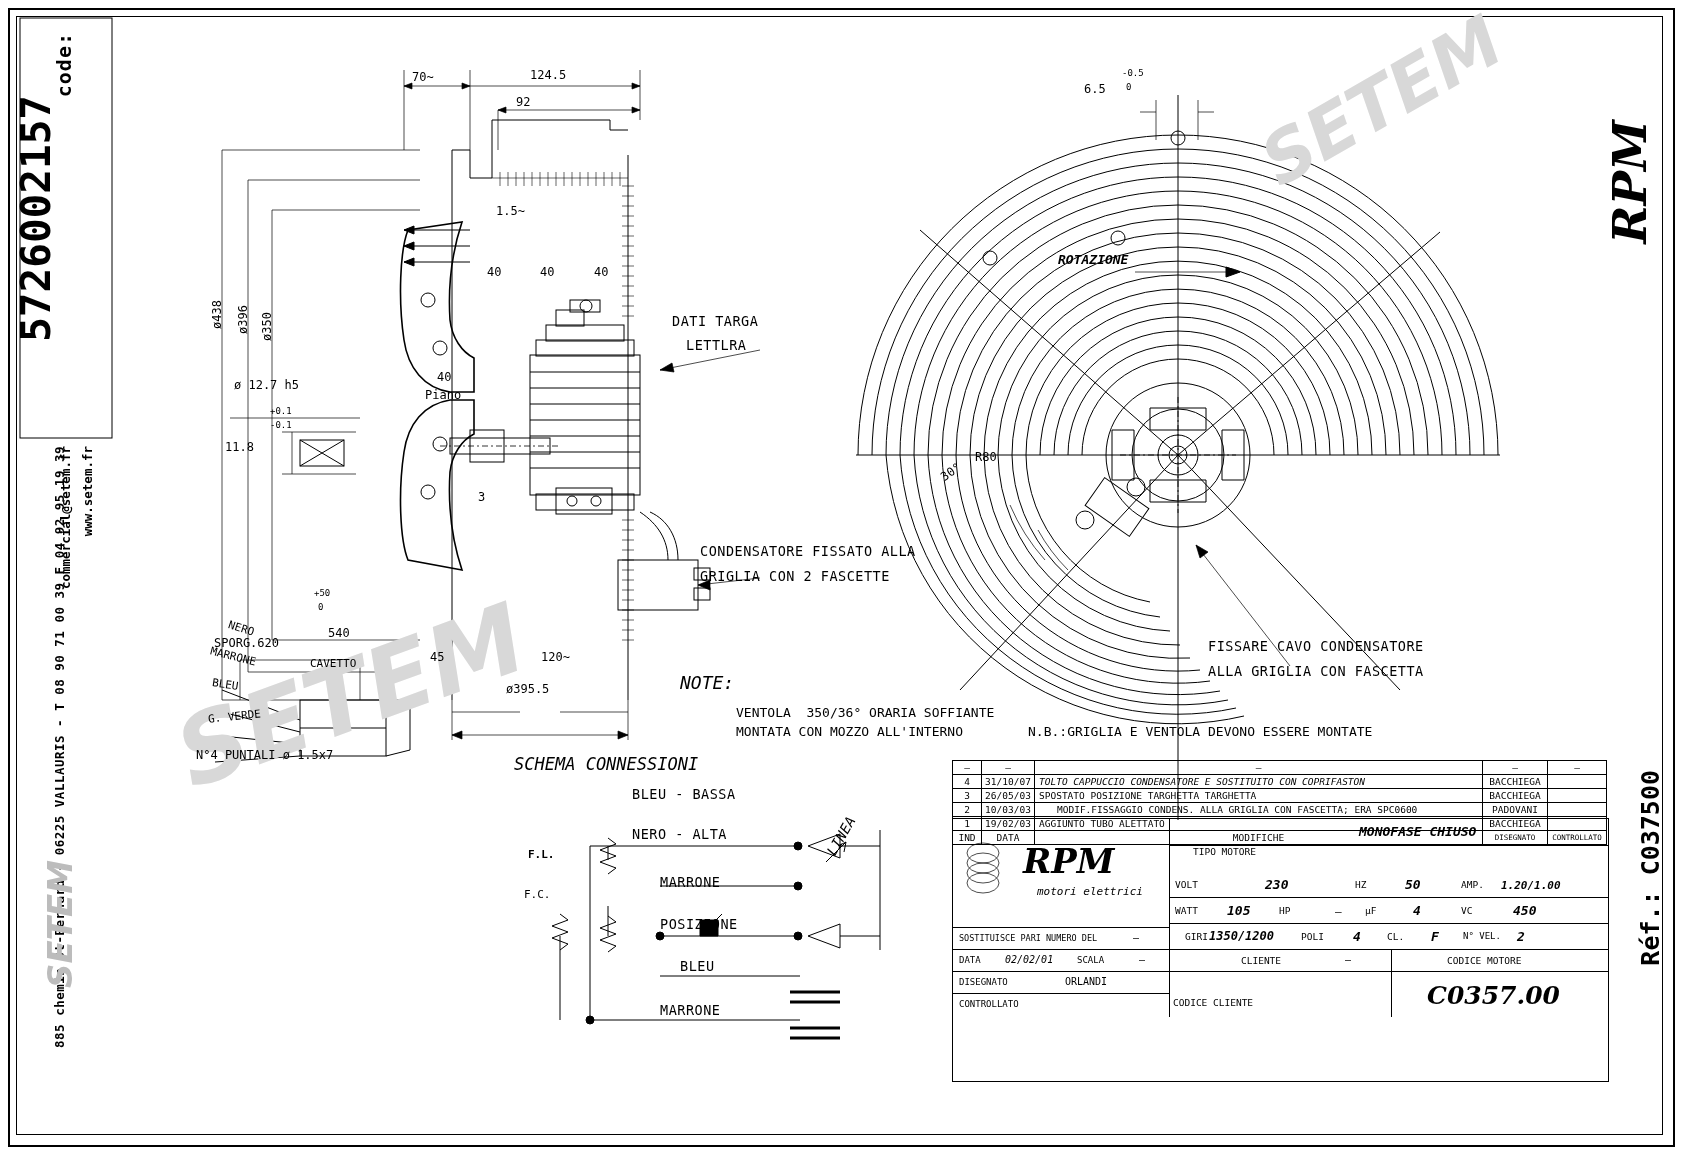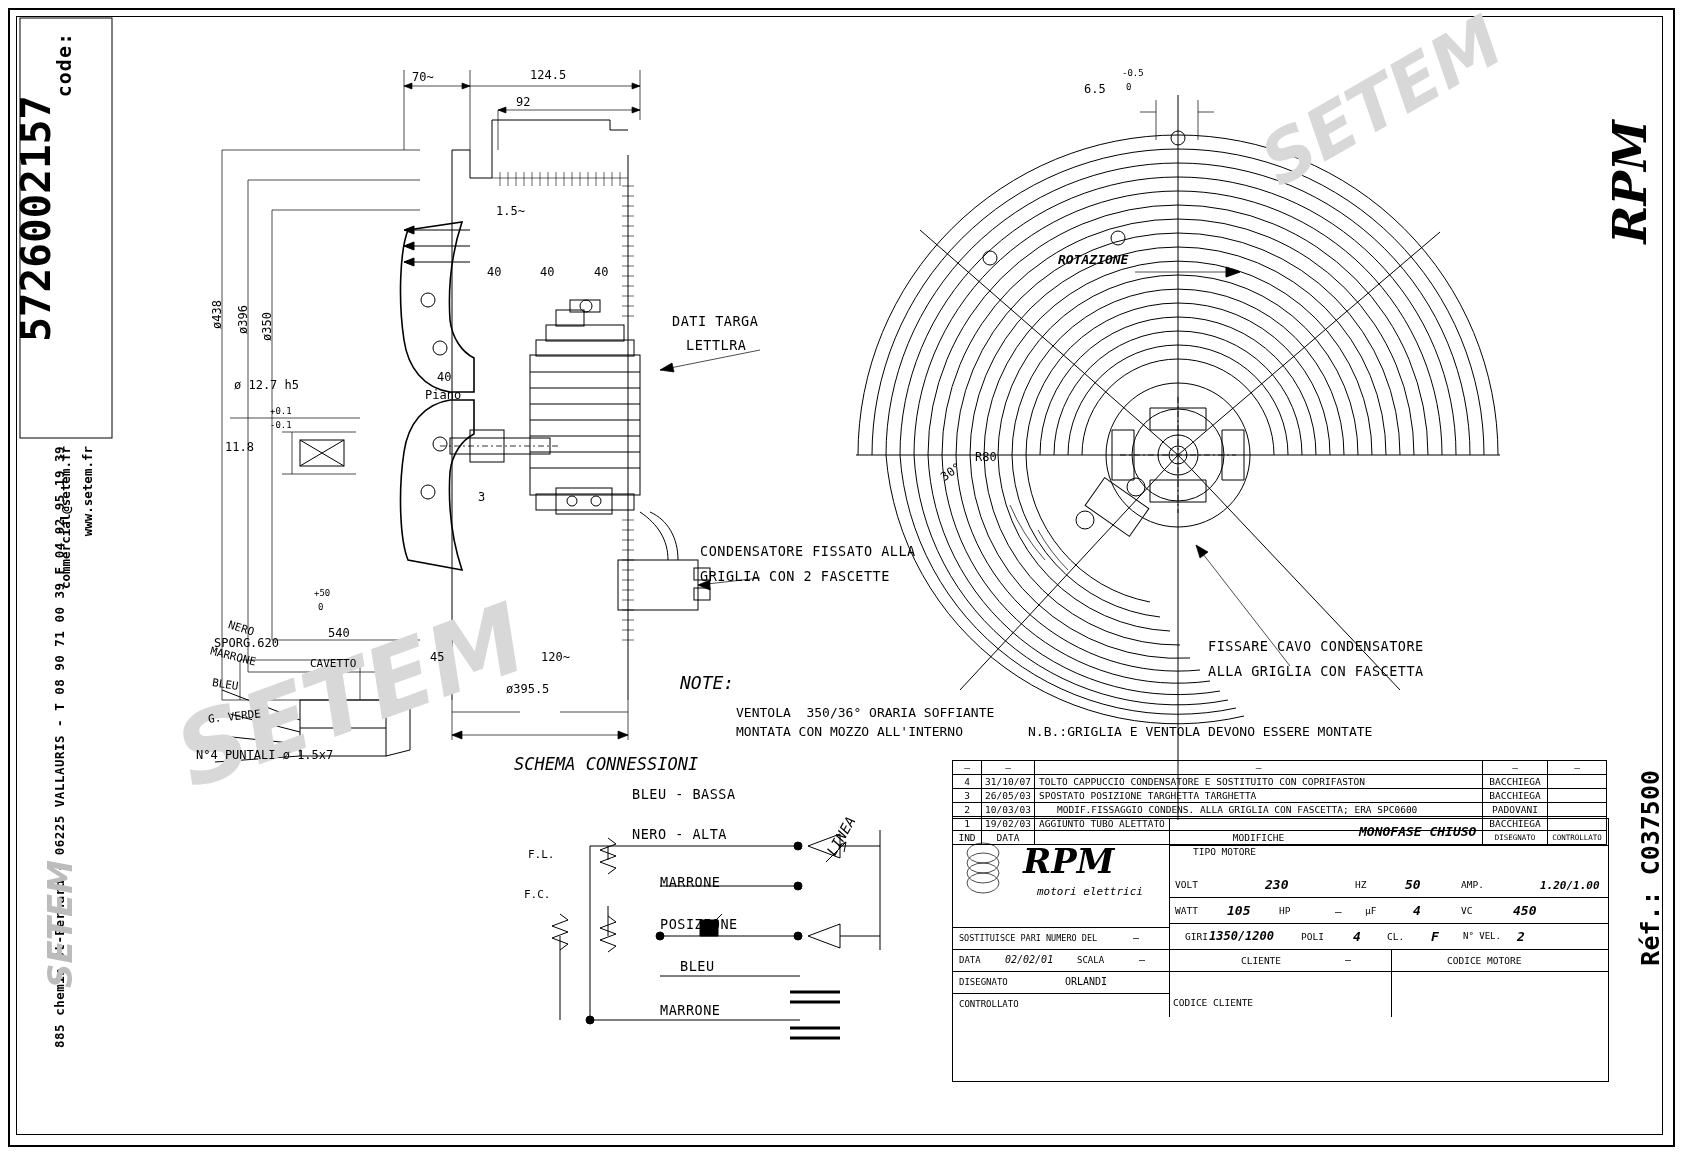--- a/index.html
+++ b/index.html
@@ -418,37 +418,37 @@
   <div class="t note" style="left:1028px;top:724px;">N.B.:GRIGLIA E VENTOLA DEVONO ESSERE MONTATE</div>
 
   <div class="t" style="left:514px;top:754px;font-size:17px;font-style:italic;">SCHEMA CONNESSIONI</div>
   <div class="t lbl" style="left:632px;top:786px;">BLEU - BASSA</div>
   <div class="t lbl" style="left:632px;top:826px;">NERO - ALTA</div>
   <div class="t lbl" style="left:660px;top:874px;">MARRONE</div>
   <div class="t lbl" style="left:660px;top:916px;">POSIZIONE</div>
   <div class="t lbl" style="left:680px;top:958px;">BLEU</div>
   <div class="t lbl" style="left:660px;top:1002px;">MARRONE</div>
   <div class="t" style="left:820px;top:828px;font-size:14px;font-style:italic;transform:rotate(-60deg);">LINEA</div>
-  <div class="t" style="left:528px;top:848px;font-size:11px;">F.L.</div>
+  <div class="t" style="left:528px;top:848px;font-size:11px;font-weight:bold;">F.L.</div>
   <div class="t" style="left:524px;top:888px;font-size:11px;">F.C.</div>
 
   <div style="position:absolute;left:952px;top:760px;width:655px;height:58px;">
     <table style="border-collapse:collapse;width:100%;font-size:9.5px;">
       <tbody>
           <tr>
         <td style="border:1px solid #000;width:26px;text-align:center;">–</td>
         <td style="border:1px solid #000;width:50px;text-align:center;">–</td>
         <td style="border:1px solid #000;text-align:center;">–</td>
         <td style="border:1px solid #000;width:62px;text-align:center;">–</td>
         <td style="border:1px solid #000;width:56px;text-align:center;">–</td>
       </tr>
       <tr>
         <td style="border:1px solid #000;text-align:center;">4</td>
         <td style="border:1px solid #000;text-align:center;">31/10/07</td>
-        <td style="border:1px solid #000;padding-left:4px;">TOLTO CAPPUCCIO CONDENSATORE E SOSTITUITO CON COPRIFASTON</td>
+        <td style="border:1px solid #000;padding-left:4px;font-style:italic;">TOLTO CAPPUCCIO CONDENSATORE E SOSTITUITO CON COPRIFASTON</td>
         <td style="border:1px solid #000;text-align:center;">BACCHIEGA</td>
         <td style="border:1px solid #000;"></td>
       </tr>
       <tr>
         <td style="border:1px solid #000;text-align:center;">3</td>
         <td style="border:1px solid #000;text-align:center;">26/05/03</td>
         <td style="border:1px solid #000;padding-left:4px;">SPOSTATO POSIZIONE TARGHETTA TARGHETTA</td>
         <td style="border:1px solid #000;text-align:center;">BACCHIEGA</td>
         <td style="border:1px solid #000;"></td>
       </tr>
@@ -497,21 +497,21 @@
       <span class="t mid" style="left:190px;top:5px;">MONOFASE CHIUSO</span>
     </div>
 
 
     <div style="position:absolute;left:216px;top:52px;width:439px;height:26px;border-bottom:1px solid #000;">
       <span class="t" style="left:6px;top:8px;font-size:9.5px;">VOLT</span>
       <span class="t" style="left:96px;top:6px;font-size:13px;font-style:italic;font-weight:bold;">230</span>
       <span class="t" style="left:186px;top:8px;font-size:9.5px;">HZ</span>
       <span class="t" style="left:236px;top:6px;font-size:13px;font-style:italic;font-weight:bold;">50</span>
       <span class="t" style="left:292px;top:8px;font-size:9.5px;">AMP.</span>
-      <span class="t" style="left:332px;top:8px;font-size:11px;font-style:italic;font-weight:bold;margin-left:39px;">1.20/1.00</span>
+      <span class="t" style="left:332px;top:8px;font-size:11px;font-style:italic;font-weight:bold;">1.20/1.00</span>
     </div>
 
     <div style="position:absolute;left:216px;top:78px;width:439px;height:26px;border-bottom:1px solid #000;">
       <span class="t" style="left:6px;top:8px;font-size:9.5px;">WATT</span>
       <span class="t" style="left:58px;top:6px;font-size:13px;font-style:italic;font-weight:bold;">105</span>
       <span class="t" style="left:110px;top:8px;font-size:9.5px;">HP</span>
       <span class="t" style="left:166px;top:8px;font-size:11px;">–</span>
       <span class="t" style="left:196px;top:8px;font-size:9.5px;">µF</span>
       <span class="t" style="left:244px;top:6px;font-size:13px;font-style:italic;font-weight:bold;">4</span>
       <span class="t" style="left:292px;top:8px;font-size:9.5px;">VC</span>
@@ -551,15 +551,18 @@
     <div style="position:absolute;left:216px;top:130px;width:222px;height:22px;border-bottom:1px solid #000;border-right:1px solid #000;">
       <span class="t" style="left:72px;top:6px;font-size:9.5px;">CLIENTE</span>
       <span class="t" style="left:176px;top:5px;font-size:10px;">–</span>
     </div>
     <div style="position:absolute;left:438px;top:130px;width:217px;height:22px;border-bottom:1px solid #000;">
       <span class="t" style="left:56px;top:6px;font-size:9.5px;">CODICE MOTORE</span>
     </div>
     <div style="position:absolute;left:216px;top:152px;width:222px;height:46px;border-right:1px solid #000;">
       <span class="t" style="left:4px;top:26px;font-size:9.5px;">CODICE CLIENTE</span>
     </div>
+    <div style="position:absolute;left:438px;top:152px;width:217px;height:46px;">
+      <span class="t" style="left:36px;top:10px;font-size:25px;font-style:italic;font-weight:bold;font-family:'DejaVu Serif',serif;">C0357.00</span>
+    </div>
   </div>
 
 </div>
 
 </body></html>

